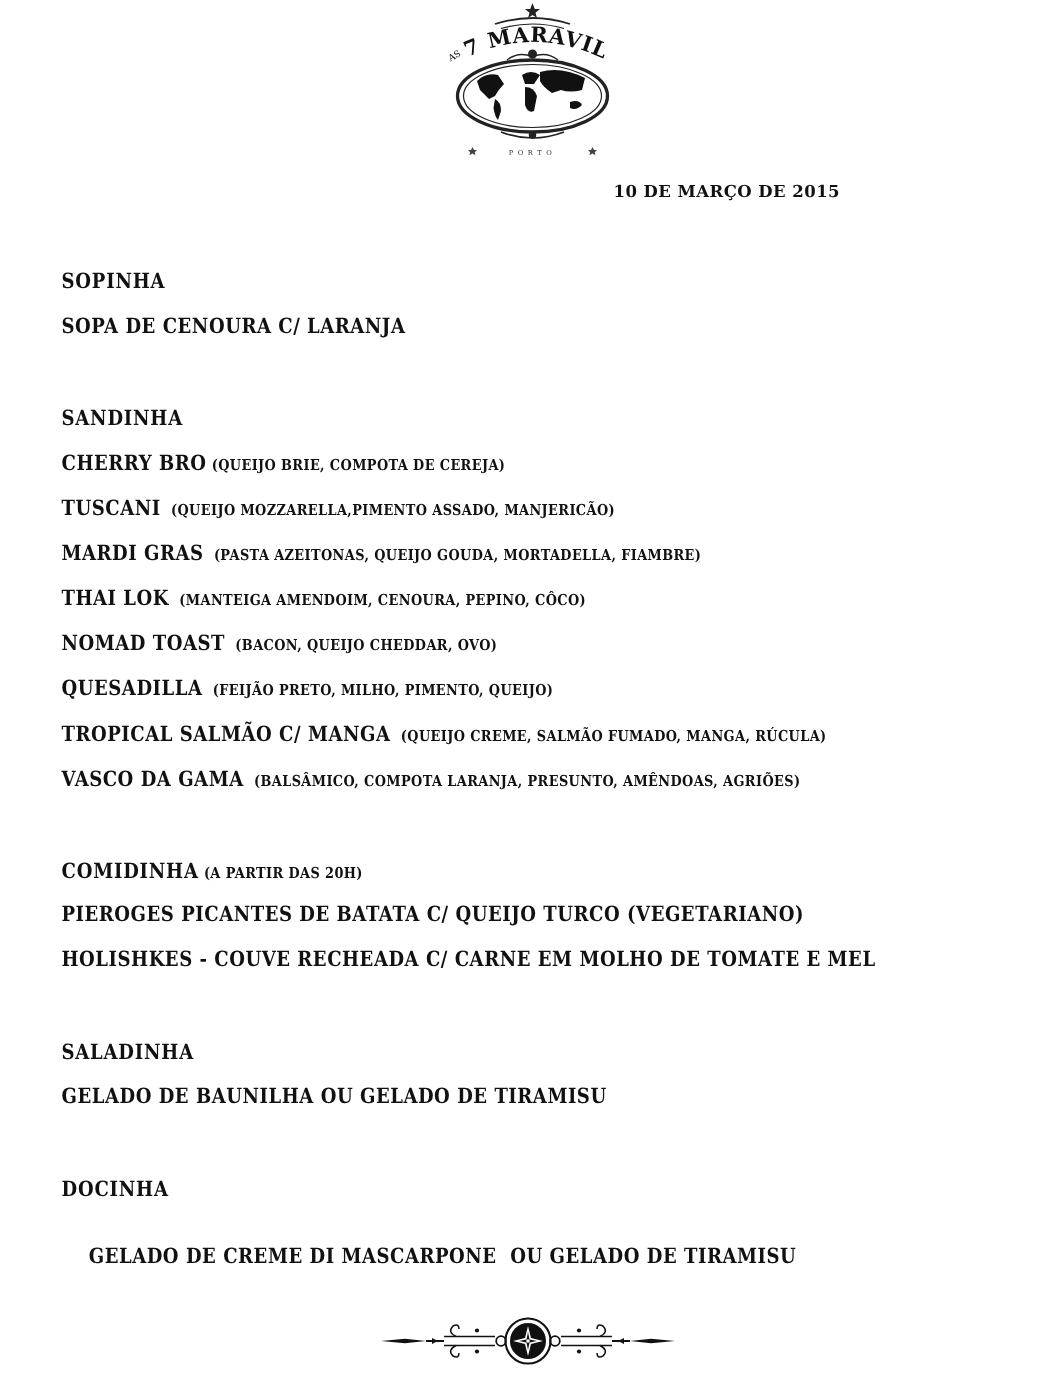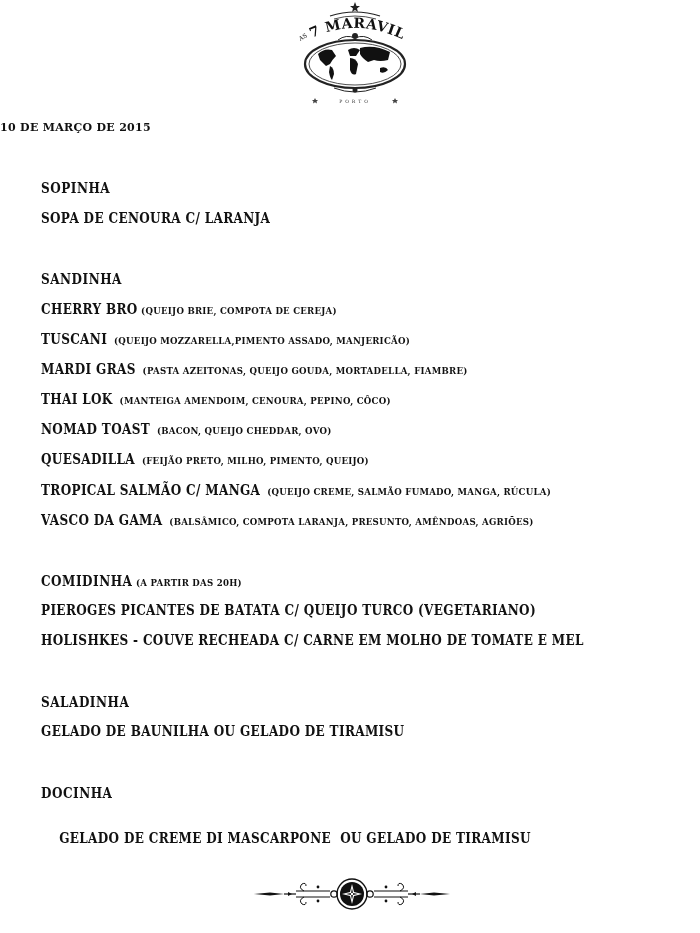--- a/index.html
+++ b/index.html
@@ -5,21 +5,21 @@
     html, body { margin: 0; padding: 0; background: #ffffff; }
     body {
       width: 700px; height: 933px; position: relative; overflow: hidden;
       font-family: "DejaVu Serif", "Liberation Serif", serif;
       color: #111111;
     }
     .logo {
       position: absolute; left: 290px; top: 0px; width: 130px; height: 108px;
     }
     .date {
-      position: absolute; top: 121px; left: 0; width: 560px; text-align: left;
+      position: absolute; top: 121px; left: 0; width: 560px; text-align: right;
       font-size: 11px; font-weight: bold; letter-spacing: 0.3px;
     }
     .menu { position: absolute; left: 41px; top: 0; width: 640px; }
     .line {
       position: absolute; left: 0; white-space: nowrap;
       font-weight: bold; font-size: 14px; letter-spacing: 0.4px;
       transform: scaleX(0.86); transform-origin: left center;
     }
     .heading { font-size: 14px; font-weight: 900; letter-spacing: 0.6px; }
     .item-name { font-size: 14px; }

